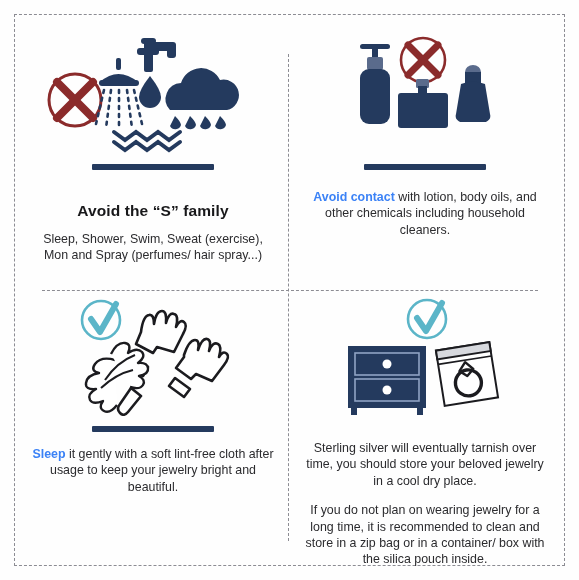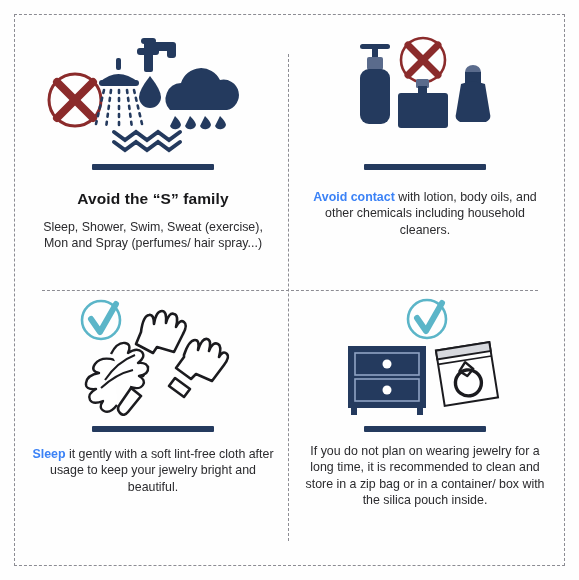--- a/index.html
+++ b/index.html
@@ -80,34 +80,34 @@
     background: #243a5e;
     margin-top: 10px;
     border-radius: 1px;
   }
 
   .title {
     font-size: 15.5px;
     font-weight: bold;
     color: #18181a;
     text-align: right;
-    margin-top: 20px;
+    margin-top: 32px;
     letter-spacing: 0.1px;
   }
   .body-text {
     font-size: 12.4px;
     line-height: 16.4px;
     color: #2b2b2e;
     text-align: center;
     margin-top: 11px;
     padding: 0 8px;
   }
   .body-text.tight { margin-top: 9px; }
   .body-text b { font-weight: bold; color: #3b82f6; }
-  .body-text + .body-text { margin-top: 13px; font-family: Liberation Serif, serif; }
+  .body-text + .body-text { margin-top: 13px; }
 
   .text-block {
     width: 100%;
     display: flex;
     flex-direction: column;
     align-items: center;
   }
 </style>
 </head>
 <body>
@@ -268,17 +268,18 @@
           <rect x="110" y="48" width="54" height="56" fill="#ffffff" stroke="#1b1b1f" stroke-width="2"></rect>
           <rect x="110" y="48" width="54" height="9" fill="#d7d9de" stroke="#1b1b1f" stroke-width="2"></rect>
           <line x1="110" y1="62" x2="164" y2="62" stroke="#1b1b1f" stroke-width="1.6"></line>
           <circle cx="137" cy="85" r="13" fill="none" stroke="#1b1b1f" stroke-width="3.4"></circle>
           <path d="M137 64 l7 8 l-7 6 l-7 -6 z" fill="none" stroke="#1b1b1f" stroke-width="2.4" stroke-linejoin="round"></path>
         </g>
       </svg>
     </div>
     <div class="rule"></div>
     <div class="text-block">
+      <div class="body-text" style="margin-top:14px;">Sterling silver will eventually tarnish over time, you should store your beloved jewelry in a cool dry place.</div>
       <div class="body-text">If you do not plan on wearing jewelry for a long time, it is recommended to clean and store in a zip bag or in a container/ box with the silica pouch inside.</div>
     </div>
   </div>
 
 </div>
 
 </body></html>

